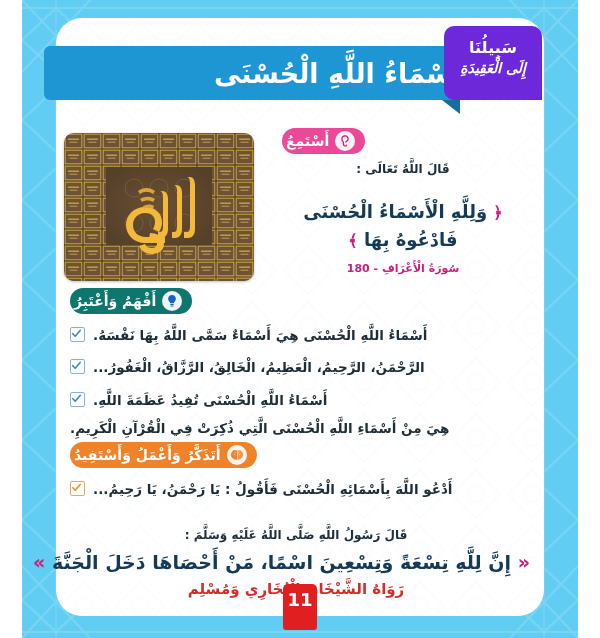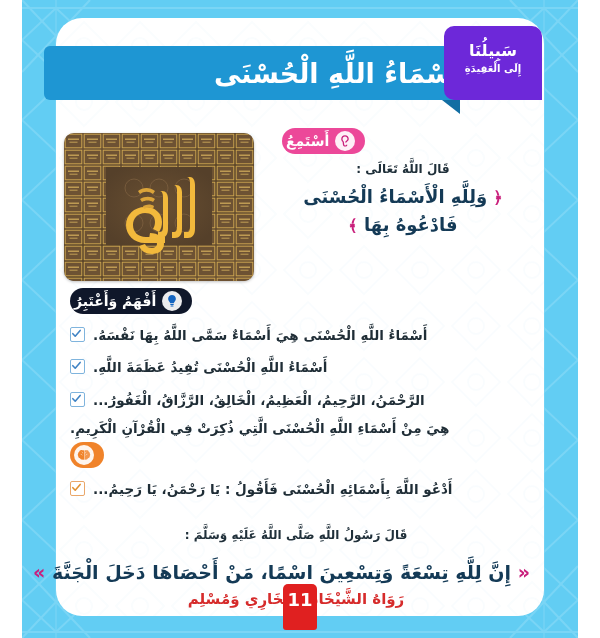--- a/index.html
+++ b/index.html
@@ -74,21 +74,21 @@
     flex-direction: column;
     align-items: center;
     justify-content: center;
     gap: 2px;
     line-height: 1.25;
     box-sizing: border-box;
     padding: 4px 6px 14px 6px;
     z-index: 3;
   }
   .corner-tab .l1 { font-size: 16px; font-weight: 700; white-space: nowrap; }
-  .corner-tab .l2 { font-size: 10px; font-weight: 700; white-space: nowrap; }
+  .corner-tab .l2 { font-size: 14px; font-weight: 700; white-space: nowrap; font-style: italic; }
   .title-bar {
     position: absolute;
     right: 0;
     top: 20px;
     width: 498px;
     height: 54px;
     background: #1e96d3;
     border-radius: 6px 0 6px 6px;
     display: flex;
     align-items: center;
@@ -128,21 +128,21 @@
   }
   .badge .b-icon {
     width: 20px; height: 20px;
     border-radius: 50%;
     background: rgba(255,255,255,.92);
     display: flex; align-items: center; justify-content: center;
     flex: 0 0 auto;
   }
   .badge .b-icon svg { display: block; }
   .badge-pink   { background: #ec4899; }
-  .badge-blue   { background: #0f172a; }
+  .badge-blue   { background: #0f766e; }
   .badge-orange { background: #f0832a; }
 
   
   .sec1 {
     position: absolute;
     left: 34px; top: 128px;
     width: 478px; height: 158px;
   }
   .art {
     position: absolute;
@@ -160,21 +160,21 @@
     width: 262px;
     text-align: center;
     color: #20303a;
   }
   .sec1-badge-row { text-align: left; padding-left: 10px; }
   .qline { font-size: 12px; margin-top: 8px; color: #20303a; font-weight: 600;}
   .qverse {
     font-size: 18px;
     font-weight: 700;
     color: #143a56;
-    margin-top: 7px;
+    margin-top: 22px;
     line-height: 1.55;
   }
   .qverse .orn { color: #c9207c; font-size: 16px; }
   .qref {
     margin-top: 8px;
     font-size: 11px;
     color: #c9207c;
     font-weight: 700;
   }
 
@@ -236,21 +236,21 @@
     left: 40px; top: 528px;
     width: 468px;
     text-align: center;
   }
   .hadith .hline {
     font-size: 12px;
     font-weight: 600;
     color: #20303a;
   }
   .hadith .htext {
-    margin-top: 16px;
+    margin-top: 6px;
     font-size: 19px;
     font-weight: 700;
     color: #143a56;
     line-height: 1.5;
     white-space: nowrap;
     text-align: center;
   }
   .hadith .htext .quo { color: #c9207c; font-weight: 700; }
   .hadith .hsrc {
     margin-top: 3px;
@@ -405,20 +405,21 @@
       <div class="qline">قَالَ اللَّهُ تَعَالَى :</div>
 
       <div class="qverse">
         <span class="orn">﴿</span>
         <span>وَلِلَّهِ الْأَسْمَاءُ الْحُسْنَى</span>
         <br>
         <span>فَادْعُوهُ بِهَا</span>
         <span class="orn">﴾</span>
       </div>
 
+      <div class="qref">سُورَةُ الْأَعْرَافِ - 180</div>
     </div>
   </div>
 
   <div class="sec2">
     <div class="badge-row">
       <span class="badge badge-blue">
         <span class="b-icon">
           <svg width="14" height="14" viewBox="0 0 16 16" aria-hidden="true">
             <path d="M8 1.2c-2.5 0-4.4 1.9-4.4 4.3 0 1.6 .8 2.7 1.6 3.5 .5 .5 .7 1 .7 1.6h4.2c0-.6 .2-1.1 .7-1.6 .8-.8 1.6-1.9 1.6-3.5 0-2.4-1.9-4.3-4.4-4.3z" fill="#1565c0"></path>
             <rect x="5.9" y="11.4" width="4.2" height="1.2" rx=".6" fill="#1565c0"></rect>
@@ -438,48 +439,49 @@
         </span>
         <span class="btxt">أَسْمَاءُ اللَّهِ الْحُسْنَى هِيَ أَسْمَاءٌ سَمَّى اللَّهُ بِهَا نَفْسَهُ.</span>
       </div>
 
       <div class="bullet">
         <span class="cb">
           <svg width="11" height="11" viewBox="0 0 12 12" aria-hidden="true">
               <path d="M2 6.2 L4.6 9 L10 2.6" fill="none" stroke="#3f83c4" stroke-width="1.7" stroke-linecap="round" stroke-linejoin="round"></path>
             </svg>
         </span>
-        <span class="btxt">أَسْمَاءُ اللَّهِ الْحُسْنَى تُفِيدُ عَظَمَةَ اللَّهِ.</span>
+        <span class="btxt">الرَّحْمَنُ، الرَّحِيمُ، الْعَظِيمُ، الْخَالِقُ، الرَّزَّاقُ، الْغَفُورُ...</span>
       </div>
 
       <div class="bullet">
         <span class="cb">
           <svg width="11" height="11" viewBox="0 0 12 12" aria-hidden="true">
               <path d="M2 6.2 L4.6 9 L10 2.6" fill="none" stroke="#3f83c4" stroke-width="1.7" stroke-linecap="round" stroke-linejoin="round"></path>
             </svg>
         </span>
-        <span class="btxt">الرَّحْمَنُ، الرَّحِيمُ، الْعَظِيمُ، الْخَالِقُ، الرَّزَّاقُ، الْغَفُورُ...</span>
+        <span class="btxt">أَسْمَاءُ اللَّهِ الْحُسْنَى تُفِيدُ عَظَمَةَ اللَّهِ.</span>
       </div>
 
       <div class="sub-line">هِيَ مِنْ أَسْمَاءِ اللَّهِ الْحُسْنَى الَّتِي ذُكِرَتْ فِي الْقُرْآنِ الْكَرِيمِ.</div>
     </div>
   </div>
 
   <div class="sec3">
     <div class="badge-row">
       <span class="badge badge-orange">
         <span class="b-icon">
           <svg width="14" height="14" viewBox="0 0 16 16" aria-hidden="true">
             <path d="M5.2 2.2c-1.5 0-2.6 1-2.8 2.3-.9 .4-1.3 1.2-1.1 2.1-.6 .7-.6 1.7 .1 2.4-.2 1.3 .7 2.5 2.1 2.7 .4 1 1.4 1.6 2.5 1.4 .6 .5 1.4 .5 2 0V2.9c-.6-.5-1.4-.6-2-.2-.2-.3-.5-.5-.8-.5z" fill="#f0832a"></path>
             <path d="M10.8 2.2c1.5 0 2.6 1 2.8 2.3 .9 .4 1.3 1.2 1.1 2.1 .6 .7 .6 1.7-.1 2.4 .2 1.3-.7 2.5-2.1 2.7-.4 1-1.4 1.6-2.5 1.4-.4 .4-1 .5-1.5 .3V2.9c.6-.5 1.4-.6 2-.2 .2-.3 .5-.5 .8-.5z" fill="#f0832a" opacity=".82"></path>
             <g stroke="#fff" stroke-width=".6" fill="none" opacity=".85">
               <path d="M5.4 4.4c.7 .3 1.1 .9 1.1 1.6M4.2 7.1c.9 0 1.6 .5 1.9 1.3M10.6 4.4c-.7 .3-1.1 .9-1.1 1.6M11.8 7.1c-.9 0-1.6 .5-1.9 1.3"></path>
             </g>
           </svg>
         </span>
+        <span>أَتَذَكَّرُ وَأَعْمَلُ وَأَسْتَفِيدُ</span>
       </span>
     </div>
 
     <div class="bullets">
       <div class="bullet">
         <span class="cb orange">
           <svg width="11" height="11" viewBox="0 0 12 12" aria-hidden="true">
               <path d="M2 6.2 L4.6 9 L10 2.6" fill="none" stroke="#e2902f" stroke-width="1.7" stroke-linecap="round" stroke-linejoin="round"></path>
             </svg>
         </span>

